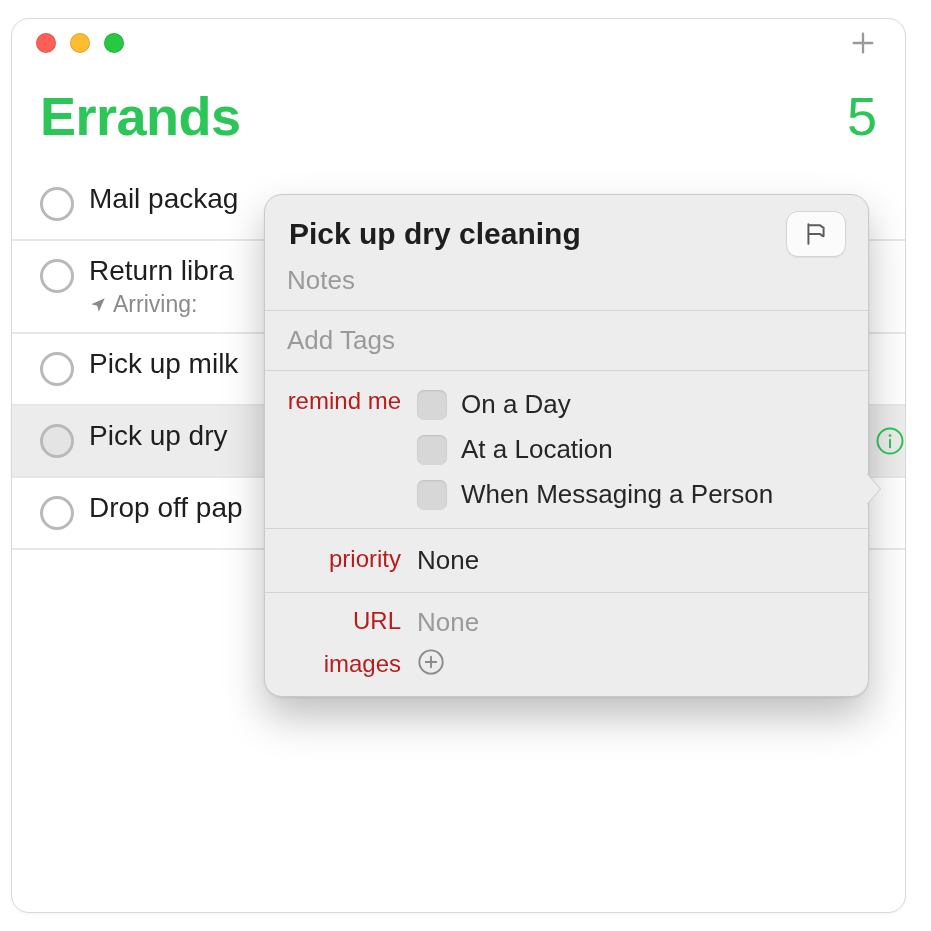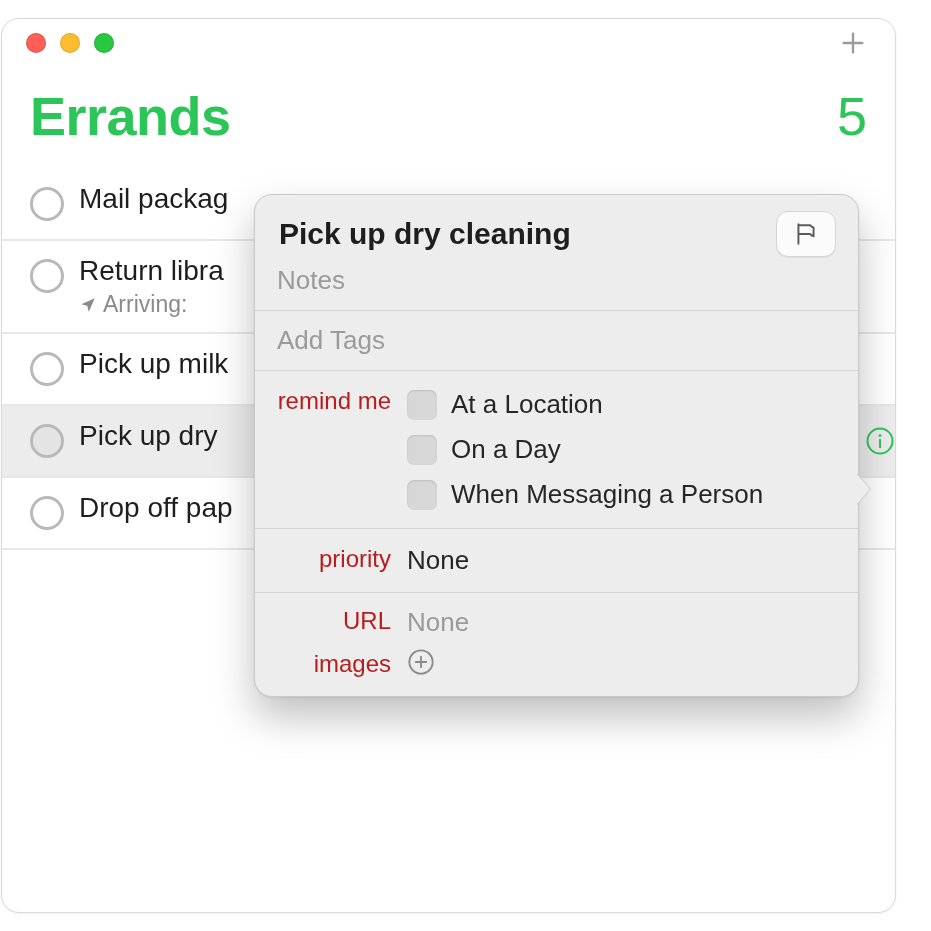--- a/index.html
+++ b/index.html
@@ -6,21 +6,21 @@
   body {
     margin: 0;
     width: 931px;
     height: 931px;
     background: #fff;
     font-family: -apple-system, "Helvetica Neue", Helvetica, Arial, sans-serif;
     overflow: hidden;
   }
   .window {
     position: absolute;
-    left: 1px;
+    left: 11px;
     top: 18px;
     width: 895px;
     height: 895px;
     background: #fff;
     border-radius: 18px;
     border: 1px solid #d9d9d9;
     box-shadow: 0 1px 3px rgba(0,0,0,0.05);
     overflow: hidden;
   }
 
@@ -327,25 +327,25 @@
 
     <input class="tags-field" placeholder="Add Tags" style="">
 
     <div class="pop-sep"></div>
 
     <div class="pop-row">
       <div class="pop-label">remind me</div>
       <div class="pop-content">
         <label class="chk-line">
           <span class="cbox"></span>
-          <span>At a Location</span>
+          <span>On a Day</span>
         </label>
         <label class="chk-line">
           <span class="cbox"></span>
-          <span>On a Day</span>
+          <span>At a Location</span>
         </label>
         <label class="chk-line">
           <span class="cbox"></span>
           <span>When Messaging a Person</span>
         </label>
       </div>
     </div>
 
     <div class="pop-sep"></div>
 

